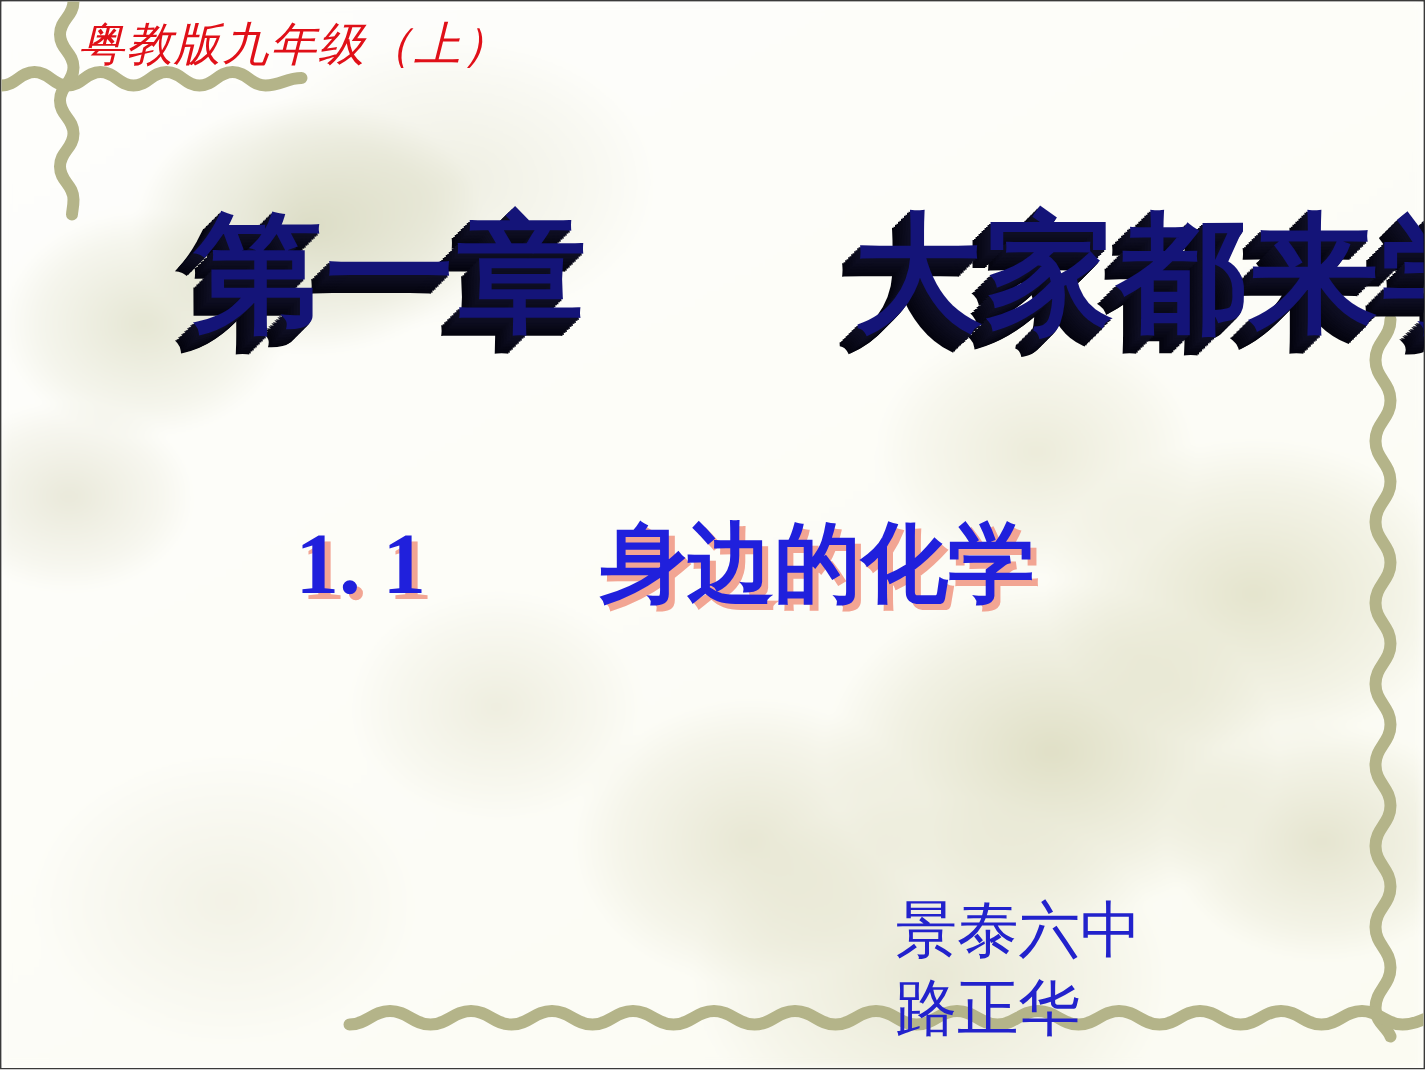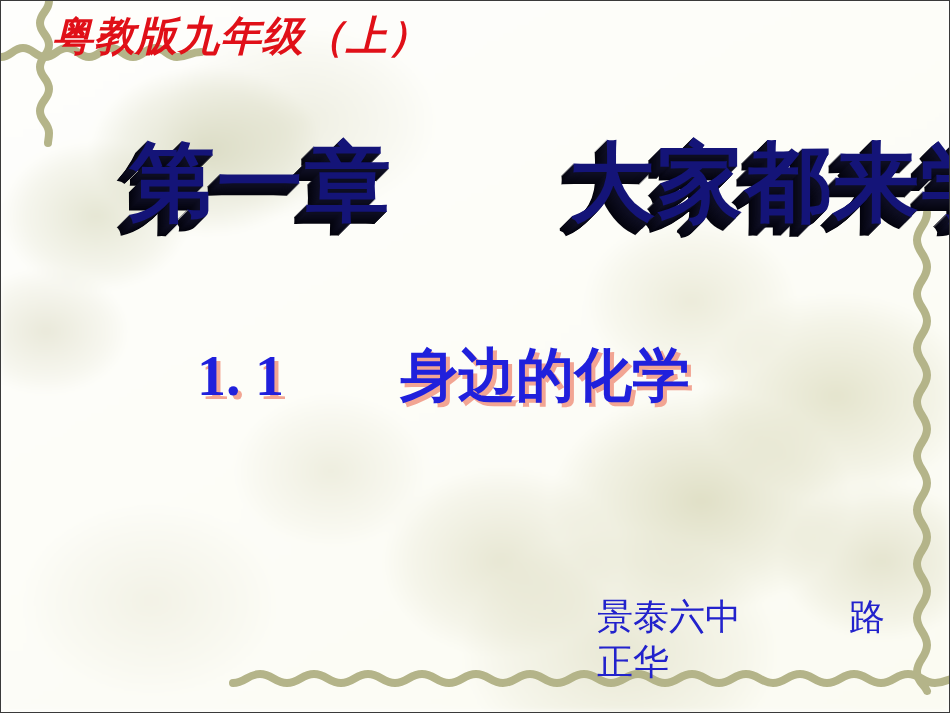--- a/index.html
+++ b/index.html
@@ -91,36 +91,36 @@
     white-space: nowrap;
     color: #2020dc;
     text-shadow: 4px 4px 0 #f2a593;
   }
 
   
   .edition-label {
     position: absolute;
     left: 51px;
     top: 8px;
-    font-size: 41px;
-    font-weight: bold;
+    font-size: 31px;
+    font-weight: normal;
     font-style: italic;
     letter-spacing: 1px;
     white-space: nowrap;
     color: #e01018;
     font-family: "DejaVu Serif", "Liberation Serif", serif;
   }
 
   
   .credit {
     position: absolute;
     left: 596px;
     top: 594px;
     width: 310px;
-    font-size: 36px;
+    font-size: 41px;
     line-height: 1.26;
     color: #2222cc;
     font-family: "Liberation Serif", "DejaVu Serif", serif;
   }
 </style>
 </head>
 <body>
 
 <div class="slide">
 

